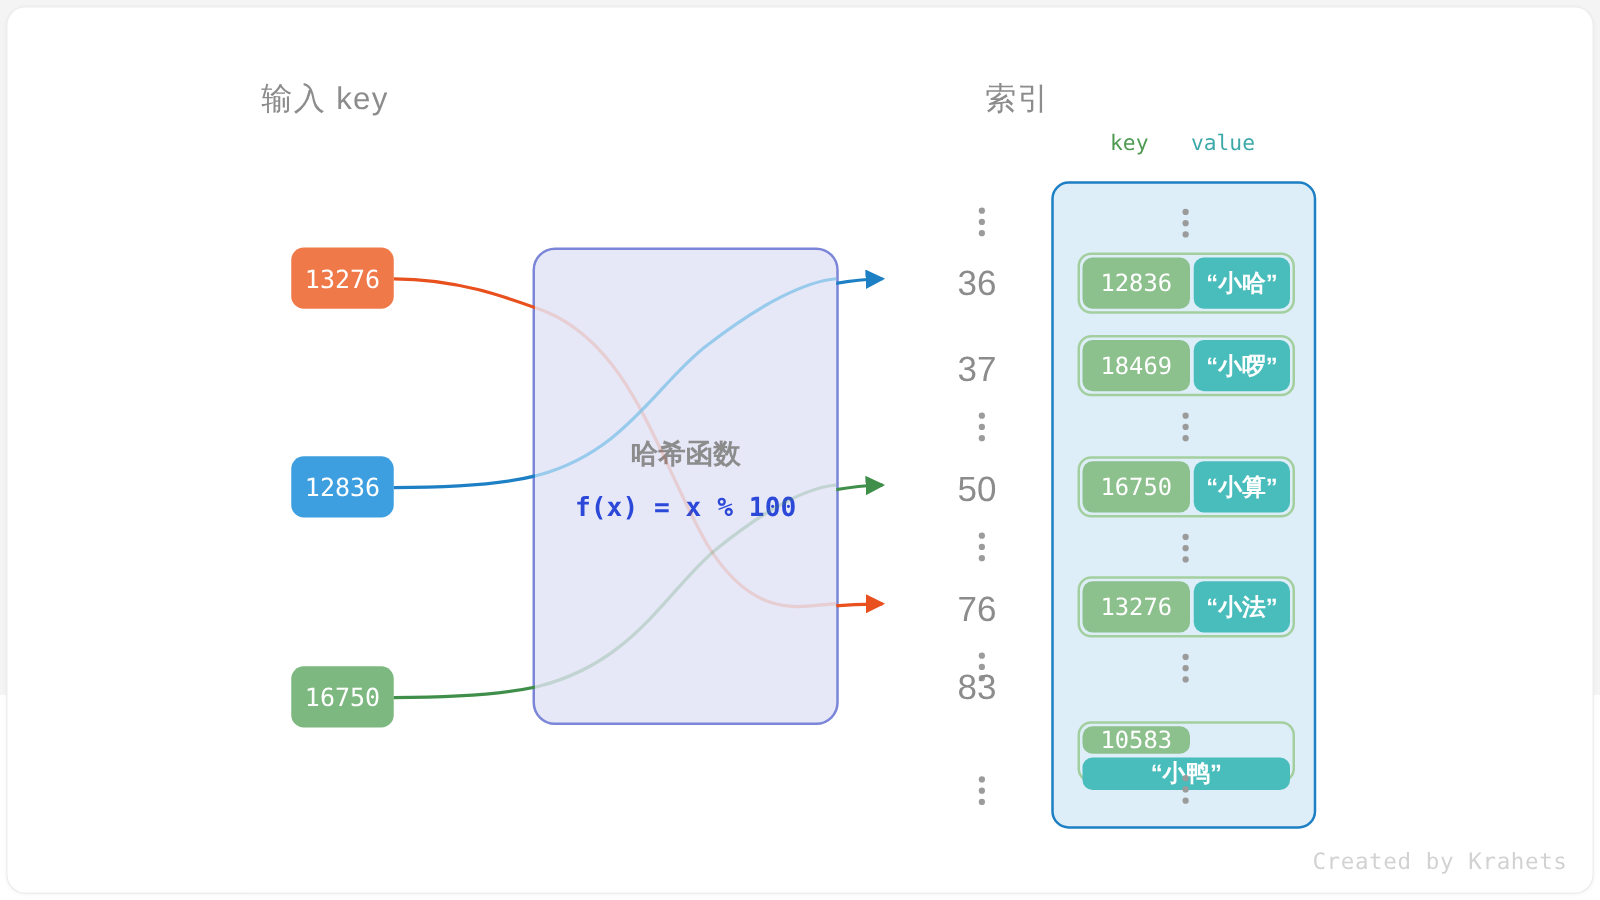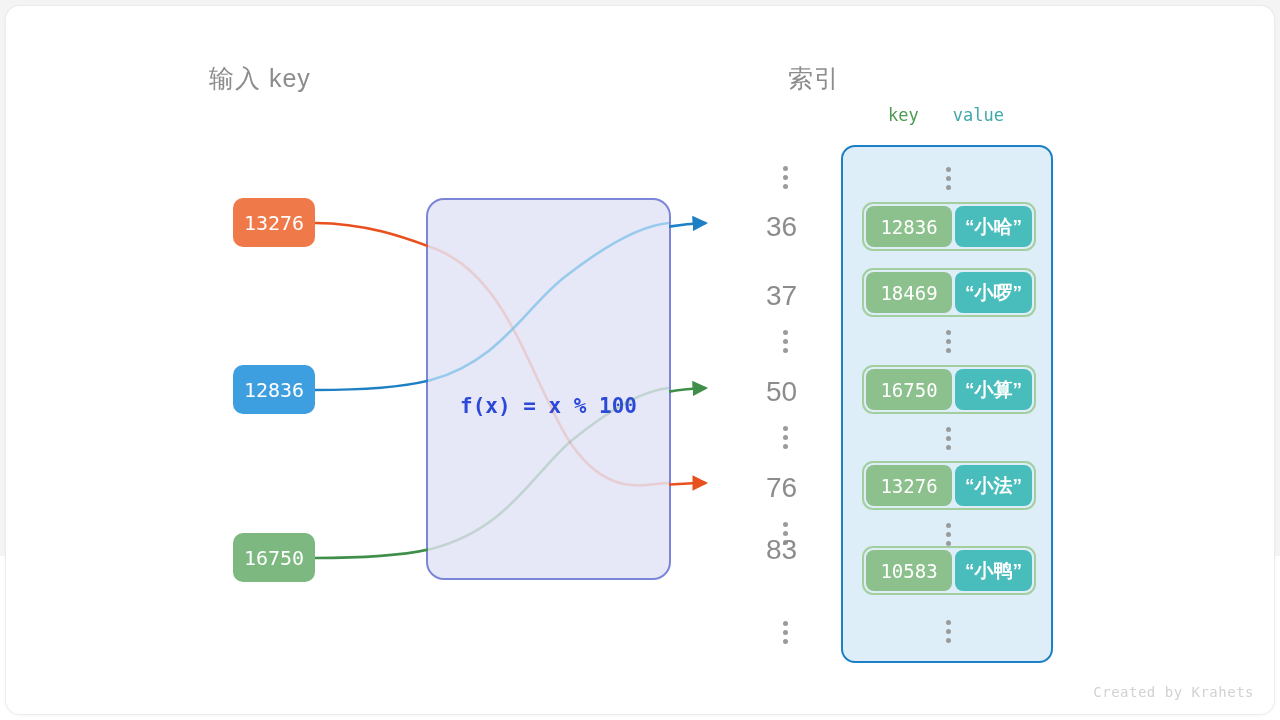--- a/index.html
+++ b/index.html
@@ -160,38 +160,39 @@
     font-size: 19px;
     font-weight: bold;
   }
 
   
   #credit {
     position: absolute;
     right: 20px; bottom: 14px;
     color: #d2d2d2;
     font-family: "DejaVu Sans Mono", monospace;
-    font-size: 14px;
+    font-size: 18px;
     letter-spacing: 0.5px;
   }
 </style>
 </head>
 <body>
 
 <div id="stage">
   <div id="card">
 
     <div class="heading" id="hdr-input">输入 key</div>
     <div class="heading" id="hdr-index">索引</div>
 
     <div id="hdr-kv">
       <span class="k">key</span><span class="v">value</span>
     </div>
 
     <div id="hashbox">
+      <div id="hash-title">哈希函数</div>
       <div id="hash-formula">f(x) = x % 100</div>
     </div>
 
     <div class="keychip" id="chip-0" style="background: rgb(240, 121, 74);">13276</div>
     <div class="keychip" id="chip-1" style="background: rgb(61, 159, 224);">12836</div>
     <div class="keychip" id="chip-2" style="background: rgb(124, 184, 127);">16750</div>
 
     <svg id="curves" viewBox="0 0 1280 720" xmlns="http://www.w3.org/2000/svg">
       <defs>
         <marker id="ah-blue" markerWidth="7" markerHeight="7" refX="5.2" refY="3" orient="auto" markerUnits="strokeWidth">
@@ -313,21 +314,21 @@
         <div class="kbox">13276</div>
         <div class="vbox">“小法”</div>
       </div>
 
       <div class="vdots" style="left:98px; top:376px;">
           <i></i>
           <i></i>
           <i></i>
         </div>
 
-      <div class="entry" style="top:399px;">
+      <div class="entry" style="top:430px;flex-direction:column;">
         <div class="kbox">10583</div>
         <div class="vbox">“小鸭”</div>
       </div>
 
       <div class="vdots" style="left:98px; top:473px;">
           <i></i>
           <i></i>
           <i></i>
         </div>
     </div>

